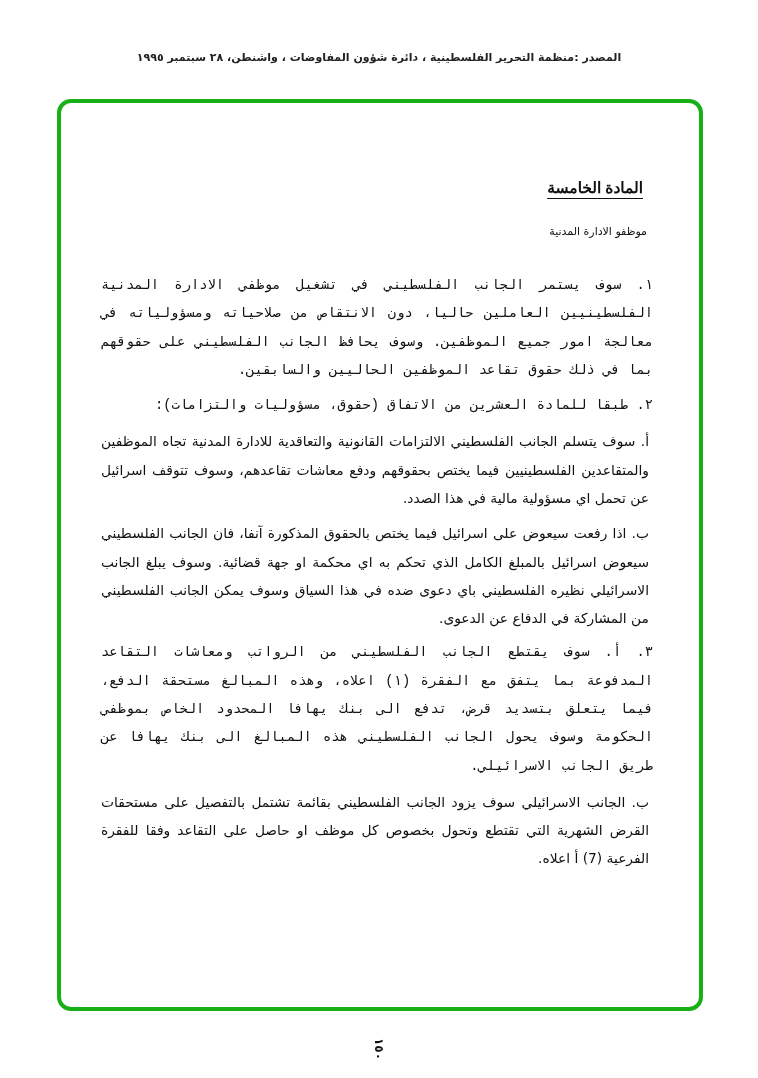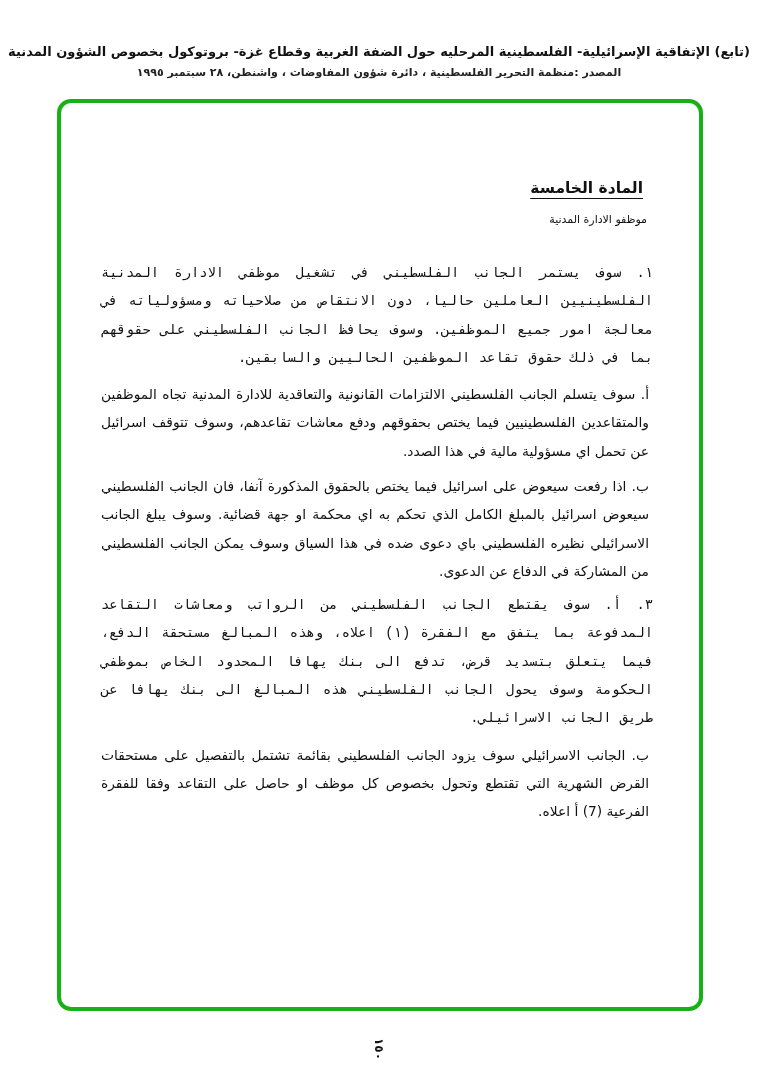--- a/index.html
+++ b/index.html
@@ -49,23 +49,24 @@
   }
   .content {
     direction: rtl;
     padding: 76px 46px 0 40px;
   }
   .title {
     font-size: 15.5px;
     font-weight: bold;
     text-align: right;
     margin-right: 10px;
-    margin-bottom: 16px;
+    margin-bottom: 28px;
     text-decoration: underline;
     text-underline-offset: 5px;
+    font-family: Liberation Serif, serif;
   }
   .subtitle {
     font-size: 11px;
     text-align: right;
     margin-right: 6px;
     margin-bottom: 34px;
     font-family: "DejaVu Serif", "DejaVu Sans", serif;
   }
   .body-text {
     font-size: 13.8px;
@@ -88,30 +89,30 @@
     color: #111111;
     letter-spacing: 1px;
   }
 </style>
 </head>
 <body>
 
 <div class="page">
 
   <div class="header">
-    <div class="header-line1">(تابع) الإتفاقية الإسرائيلية- الفلسطينية المرحليه حول الضفة الغربية وقطاع غزة- بروتوكول بخصوص الشؤون المدنية</div>
     <div class="header-line2">المصدر :منظمة التحرير الفلسطينية ، دائرة شؤون المفاوضات ، واشنطن، ٢٨ سبتمبر ١٩٩٥</div>
   </div>
 
   <div class="frame" style="border-color: rgb(23, 176, 23);">
     <div class="content">
       <div class="title">المادة الخامسة</div>
       <div class="subtitle">موظفو الادارة المدنية</div>
       <div class="body-text">
           <div class="para indent-0">١.  سوف يستمر الجانب الفلسطيني في تشغيل موظفي الادارة المدنية الفلسطينيين العاملين حاليا، دون الانتقاص من صلاحياته ومسؤولياته في معالجة امور جميع الموظفين. وسوف يحافظ الجانب الفلسطيني على حقوقهم بما في ذلك حقوق تقاعد الموظفين الحاليين والسابقين.</div>
+          <div class="para indent-0">٢.  طبقا للمادة العشرين من الاتفاق (حقوق، مسؤوليات والتزامات):</div>
           <div class="para indent-1">أ.  سوف يتسلم الجانب الفلسطيني الالتزامات القانونية والتعاقدية للادارة المدنية تجاه الموظفين والمتقاعدين الفلسطينيين فيما يختص بحقوقهم ودفع معاشات تقاعدهم، وسوف تتوقف اسرائيل عن تحمل اي مسؤولية مالية في هذا الصدد.</div>
           <div class="para indent-1">ب.  اذا رفعت سيعوض على اسرائيل فيما يختص بالحقوق المذكورة آنفا، فان الجانب الفلسطيني سيعوض اسرائيل بالمبلغ الكامل الذي تحكم به اي محكمة او جهة قضائية. وسوف يبلغ الجانب الاسرائيلي نظيره الفلسطيني باي دعوى ضده في هذا السياق  وسوف يمكن الجانب الفلسطيني من المشاركة في الدفاع عن الدعوى.</div>
           <div class="para indent-0">٣.  أ.  سوف يقتطع الجانب الفلسطيني من الرواتب ومعاشات التقاعد المدفوعة بما يتفق مع الفقرة (١)  اعلاه، وهذه المبالغ مستحقة الدفع، فيما يتعلق بتسديد قرض، تدفع الى بنك يهافا المحدود الخاص بموظفي الحكومة وسوف يحول الجانب الفلسطيني هذه المبالغ الى بنك يهافا  عن طريق الجانب الاسرائيلي.</div>
           <div class="para indent-1">ب.  الجانب الاسرائيلي سوف يزود الجانب الفلسطيني بقائمة تشتمل بالتفصيل على مستحقات القرض الشهرية التي تقتطع وتحول بخصوص كل موظف او حاصل على التقاعد وفقا للفقرة الفرعية (7) أ اعلاه.</div>
         </div>
     </div>
   </div>
 
   <div class="pagenum">١٥٠</div>
 

